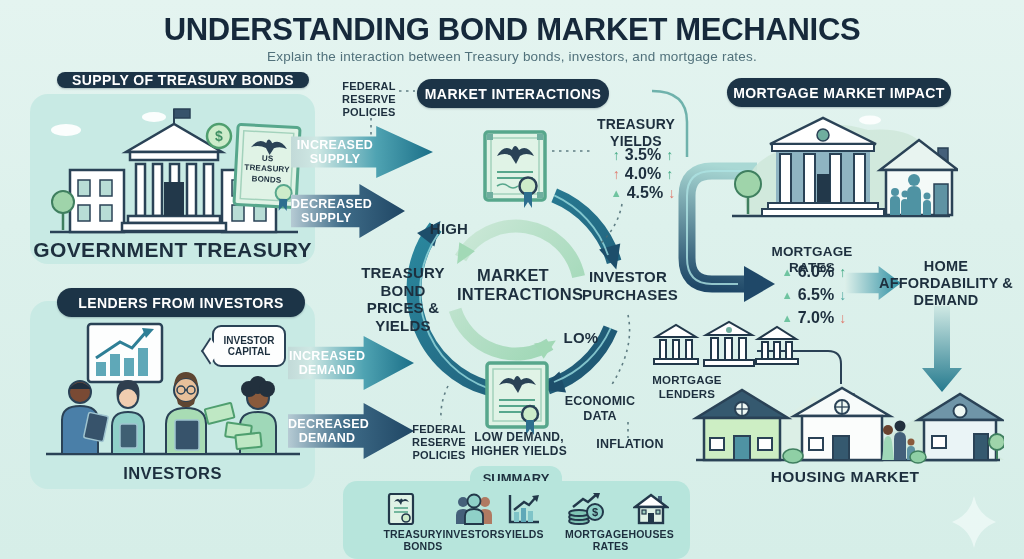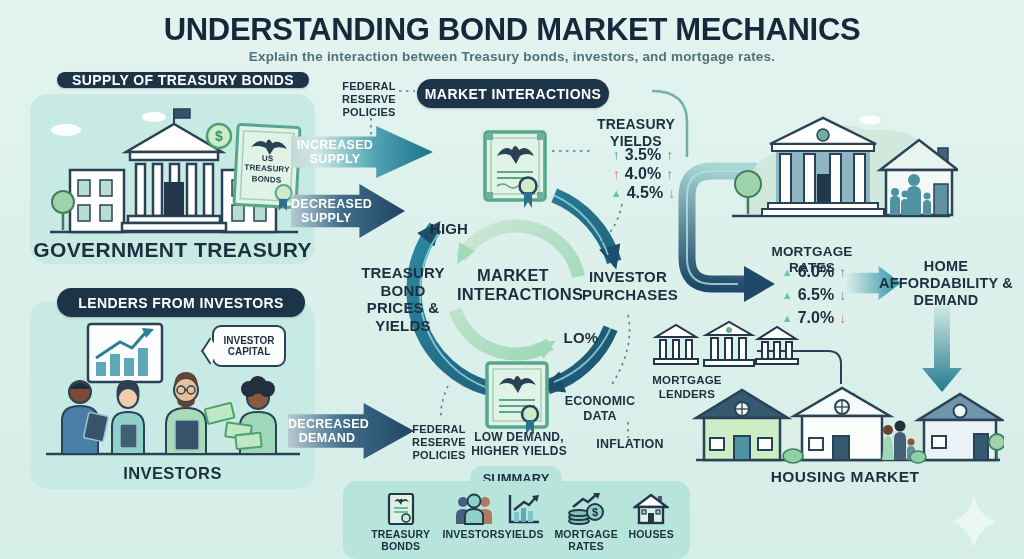--- a/index.html
+++ b/index.html
@@ -28,21 +28,21 @@
           color:#1d2f3e;text-align:center;line-height:1.15;}
   .bubble:after{content:"";position:absolute;left:-12px;bottom:6px;width:14px;height:14px;
           background:#fdfefe;border-left:2.5px solid #2a4256;border-bottom:2.5px solid #2a4256;
           transform:rotate(45deg) skew(12deg,12deg);}
   .sumpanel{position:absolute;background:#b7e5dc;border-radius:14px;}
   .sumtab{position:absolute;background:#b7e5dc;border-radius:12px 12px 0 0;
           display:flex;align-items:center;justify-content:center;font-weight:bold;color:#1d2f3e;}
   .sumitems{position:absolute;left:343px;top:487px;width:347px;display:flex;
             justify-content:space-between;padding:6px 16px 0 16px;box-sizing:border-box;}
   .sumitem{display:flex;flex-direction:column;align-items:center;gap:3px;}
-  .sumlabel{font-weight:bold;font-size:10.5px;color:#1d2f3e;text-align:center;line-height:1.15;letter-spacing:.2px;}
+  .sumlabel{font-weight:bold;font-size:10.5px;color:#1d2f3e;text-align:right;line-height:1.15;letter-spacing:.2px;}
 </style>
 </head>
 <body>
 
 <div class="stage">
 
   <svg class="abs" style="left:0;top:0;" width="1024" height="559" viewBox="0 0 1024 559">
     <defs>
       <marker id="ahD" markerUnits="userSpaceOnUse" markerWidth="30" markerHeight="30" refX="18" refY="13" orient="auto">
         <path d="M2 2 L26 13 L2 24 Z" fill="#1d4e6b"></path>
@@ -95,21 +95,21 @@
       <path d="M622 204 Q618 226 601 243"></path>
       <path d="M628 315 Q635 348 611 386"></path>
       <path d="M628 422 L628 438"></path>
       <path d="M448 386 Q440 402 441 420"></path>
     </g>
 
     <path d="M974 496 Q978 515 996 522 Q978 529 974 548 Q970 529 952 522 Q970 515 974 496" fill="#f4fcfa" opacity=".65"></path>
   </svg>
 
   <div class="lbl" style="left:0;top:12px;width:1024px;font-size:31px;letter-spacing:-.3px;color:#16293b;">UNDERSTANDING BOND MARKET MECHANICS</div>
-  <div class="lbl" style="left:0;top:49px;width:1024px;font-size:13.5px;font-weight:700;color:#51717b;">Explain the interaction between Treasury bonds, investors, and mortgage rates.</div>
+  <div class="lbl" style="left:0;top:49px;width:1024px;font-size:13.5px;font-weight:400;color:#51717b;">Explain the interaction between Treasury bonds, investors, and mortgage rates.</div>
 
   <div class="panel" style="left:30px;top:94px;width:285px;height:170px;"></div>
   <svg class="abs" style="left:36px;top:106px;" width="276" height="132" viewBox="0 0 276 132">
     <ellipse cx="30" cy="24" rx="15" ry="6" fill="#fbfefd"></ellipse>
     <ellipse cx="118" cy="11" rx="12" ry="5" fill="#fbfefd"></ellipse>
     <g stroke="#2a4256" stroke-width="2.5" fill="#ffffff">
       <line x1="14" y1="126" x2="262" y2="126"></line>
       <rect x="34" y="64" width="54" height="62"></rect>
       <rect x="186" y="64" width="54" height="62"></rect>
       <polygon points="90,46 186,46 138,18"></polygon>
@@ -202,20 +202,23 @@
     <span>INVESTOR CAPITAL</span>
   </div>
   <div class="lbl" style="left:30px;top:464px;width:285px;font-size:16.5px;letter-spacing:.4px;">INVESTORS</div>
 
   <div class="barrow teal-a" style="left:291px;top:126px;width:142px;height:52px;">
     <span>INCREASED SUPPLY</span>
     </div>
   <div class="barrow navy-a" style="left:291px;top:184px;width:114px;height:54px;">
     <span>DECREASED SUPPLY</span>
     </div>
+  <div class="barrow teal-a" style="left:288px;top:336px;width:126px;height:54px;">
+    <span>INCREASED DEMAND</span>
+    </div>
   <div class="barrow navy-a" style="left:288px;top:403px;width:126px;height:56px;">
     <span>DECREASED DEMAND</span>
     </div>
 
   <div class="lbl" style="left:336px;top:80px;width:66px;font-size:11px;">FEDERAL RESERVE POLICIES</div>
   <div class="pill" style="left:417px;top:79px;width:192px;height:29px;">
     <span>MARKET INTERACTIONS</span>
   </div>
 
   <svg class="abs" style="left:480px;top:128px;" width="70" height="84" viewBox="0 0 70 84">
@@ -264,20 +267,23 @@
     <span class="arr r">↑</span>
     <span class="val">4.0%</span>
     <span class="arr g">↑</span>
   </div>
   <div class="yrow" style="left:588px;top:183px;width:110px;height:19px;">
     <span class="gs">▲</span>
     <span class="val">4.5%</span>
     <span class="arr r">↓</span>
   </div>
 
+  <div class="pill" style="left:727px;top:78px;width:224px;height:29px;">
+    <span>MORTGAGE MARKET IMPACT</span>
+  </div>
 
   <svg class="abs" style="left:718px;top:104px;" width="240" height="134" viewBox="0 0 240 134">
     <path d="M30 112 Q14 56 78 42 Q98 10 150 26 Q214 20 216 72 Q230 102 198 112 Z" fill="#cfe8d9" opacity=".85"></path>
     <ellipse cx="152" cy="16" rx="11" ry="4.5" fill="#fbfefd"></ellipse>
     <line x1="14" y1="112" x2="232" y2="112" stroke="#2a4256" stroke-width="2.5"></line>
     <rect x="58" y="47" width="94" height="52" fill="#8fb4c2"></rect>
     <polygon points="52,40 158,40 105,14" fill="#ffffff" stroke="#2a4256" stroke-width="2.5"></polygon>
     <circle cx="105" cy="31" r="6" fill="#6fae9f" stroke="#2a4256" stroke-width="1.5"></circle>
     <rect x="54" y="40" width="102" height="7" fill="#ffffff" stroke="#2a4256" stroke-width="2"></rect>
     <g fill="#ffffff" stroke="#2a4256" stroke-width="2">

